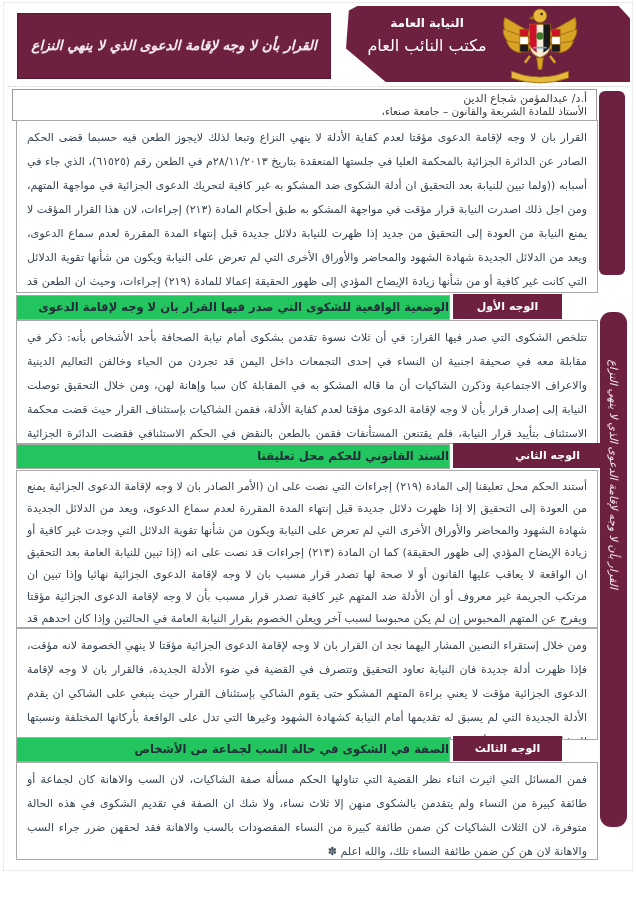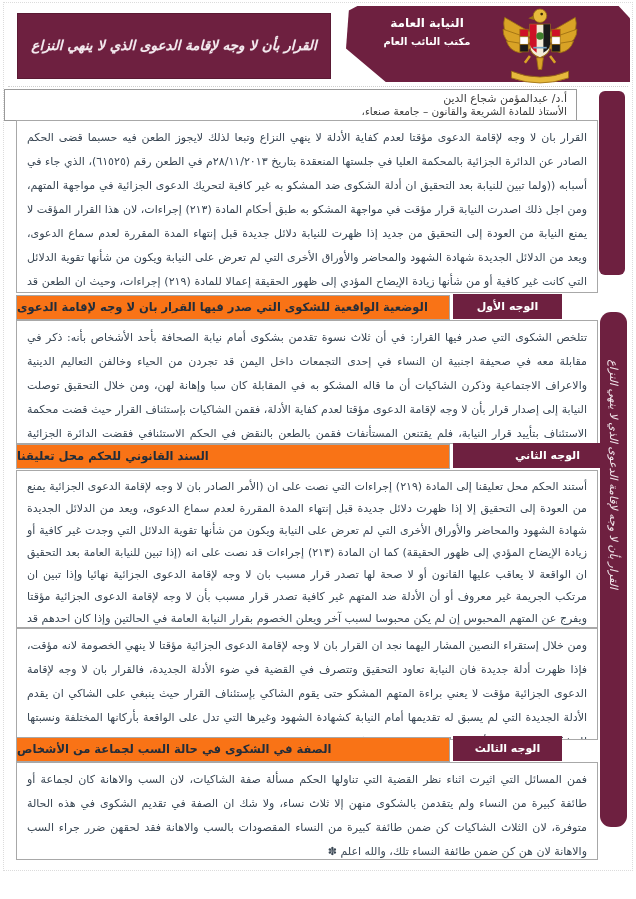--- a/index.html
+++ b/index.html
@@ -23,28 +23,28 @@
   }
   .hdr-right{
     position:absolute;left:346px;top:6px;width:284px;height:76px;background:#6e2040;
     clip-path:polygon(4% 0,96% 0,100% 16%,100% 100%,14% 100%,0 56%,1% 6%);
   }
   .org-text{
     position:absolute;left:352px;top:16px;width:150px;text-align:center;
     color:#ffffff;direction:rtl;
   }
   .org-text .l1{font-size:12px;font-weight:700;margin-bottom:6px;}
-  .org-text .l2{font-size:10px;font-weight:700;}
+  .org-text .l2{font-size:16px;font-weight:400;}
   .emblem{position:absolute;left:498px;top:4px;width:84px;height:84px;}
 
   
   .author-box{
-    position:absolute;left:4px;top:89px;width:562px;height:28px;
+    position:absolute;left:12px;top:89px;width:562px;height:28px;
     border:1px solid #9a9a9a;background:#fff;direction:rtl;text-align:right;
-    padding:2px 9px 0 0;color:#3c3c3c;
+    padding:2px 9px 0 12px;color:#3c3c3c;
   }
   .author-box .a1{font-size:11px;line-height:13px;}
   .author-box .a2{font-size:10.5px;line-height:13px;}
 
   
   .bar1{position:absolute;left:599px;top:91px;width:26px;height:184px;background:#6e2040;border-radius:6px;}
   .bar2{position:absolute;left:600px;top:312px;width:27px;height:515px;background:#6e2040;border-radius:11px;overflow:hidden;}
   .bar2 .vtext{
     position:absolute;left:-244px;top:244px;width:515px;height:27px;line-height:27px;
     transform:rotate(90deg);direction:rtl;text-align:right;box-sizing:border-box;
@@ -58,22 +58,22 @@
     padding:5px 10px;box-sizing:content-box;overflow:hidden;
   }
   .intro{top:120px;height:161px;line-height:24px;}
   .s1p{top:320px;height:112px;line-height:24px;}
   .s2p1{top:470px;height:146px;line-height:22px;}
   .s2p2{top:628px;height:100px;line-height:24px;}
   .s3p{top:762px;height:86px;line-height:24px;}
 
   
   .sec-title{
-    position:absolute;left:16px;width:432px;height:23px;border:1px solid #a8a8a8;background:#f97316;
-    direction:rtl;text-align:left;font-size:11.5px;font-weight:700;color:#232d3a;line-height:23px;
+    position:absolute;left:16px;width:432px;height:23px;border:1px solid #a8a8a8;background:#22c55e;
+    direction:rtl;text-align:right;font-size:11.5px;font-weight:700;color:#232d3a;line-height:23px;
     overflow:hidden;
   }
   .sec-label{
     position:absolute;left:453px;width:109px;height:25px;background:#6e2040;
     color:#ffffff;direction:rtl;text-align:center;font-size:11px;font-weight:700;line-height:25px;
   }
   .row1t{top:295px;} .row1l{top:294px;}
   .row2t{top:444px;} .row2l{top:443px;padding-left:40px;}
   .row3t{top:737px;} .row3l{top:736px;}
 </style>

